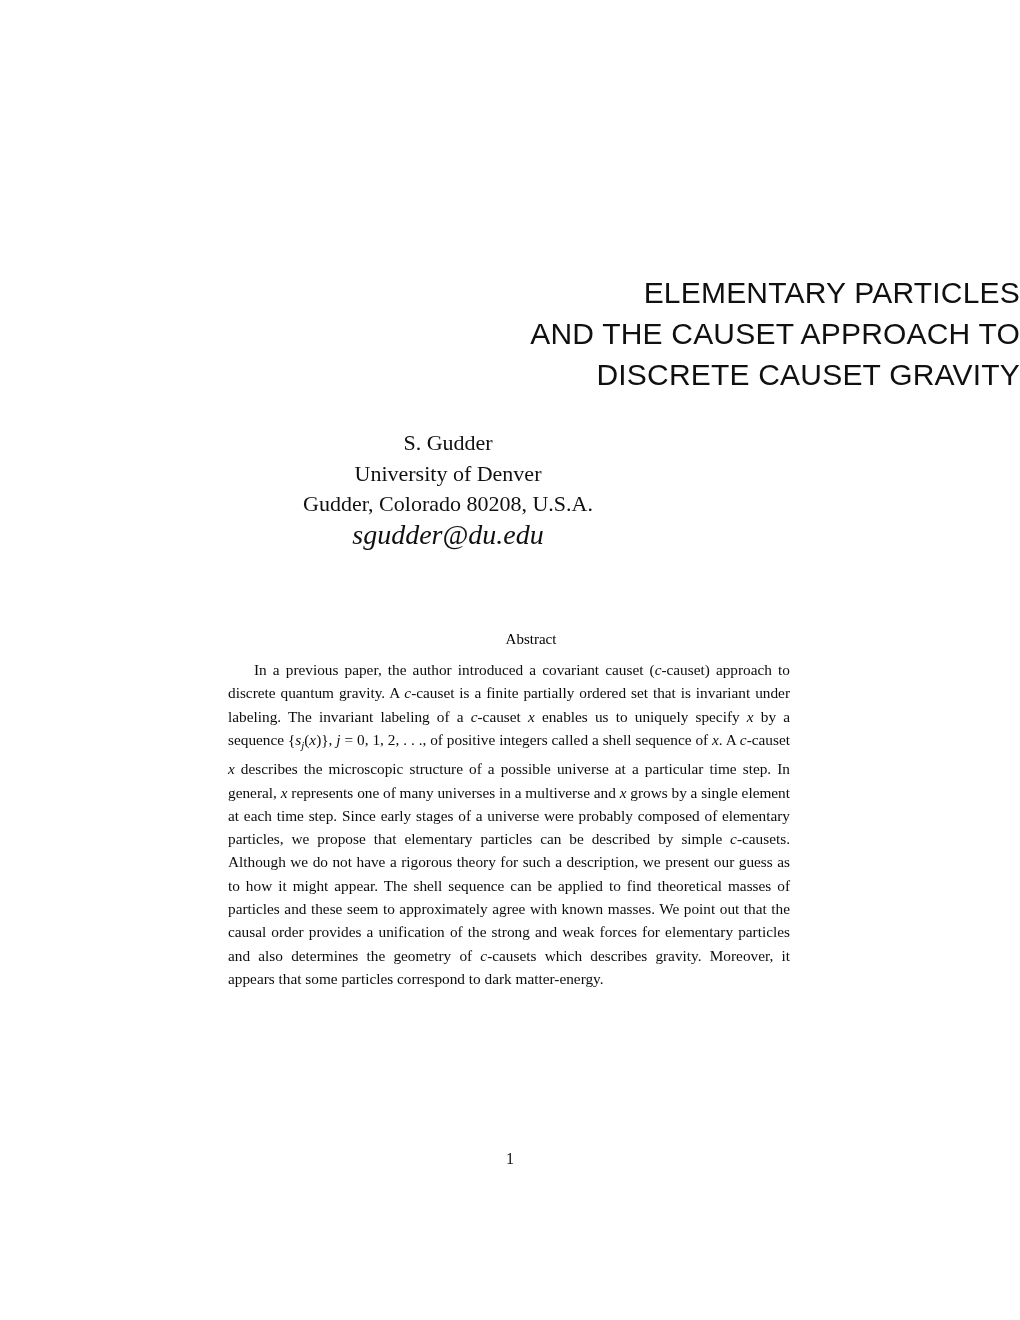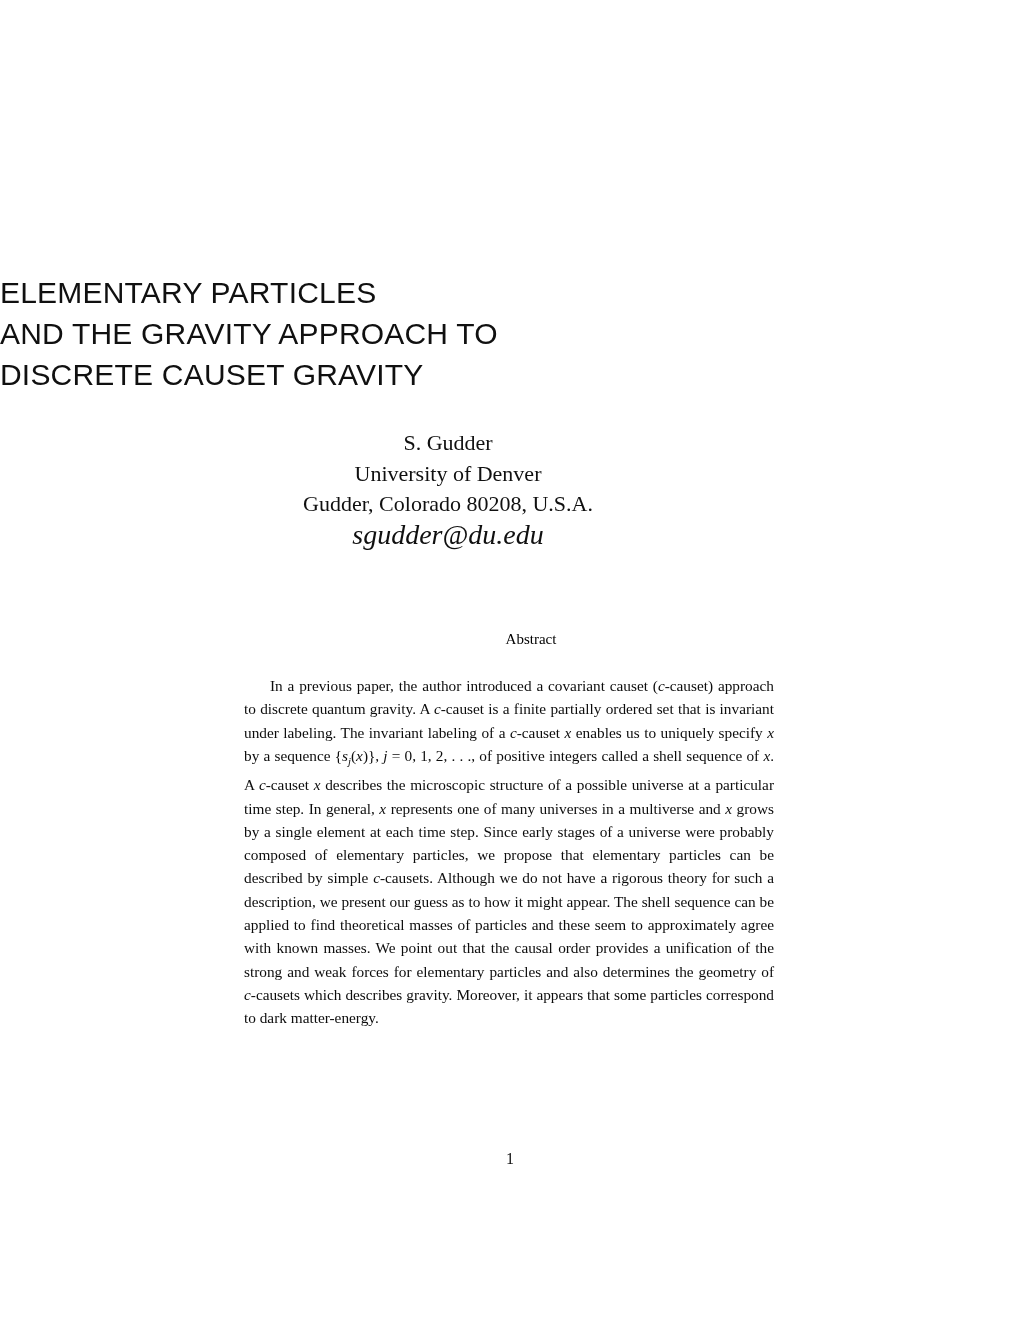--- a/index.html
+++ b/index.html
@@ -19,21 +19,21 @@
     width: 1020px;
     height: 1320px;
     position: relative;
     box-sizing: border-box;
   }
   .title-block {
     position: absolute;
     top: 272px;
     left: 0;
     width: 1020px;
-    text-align: left;
+    text-align: right;
   }
   .title-line {
     font-family: "Liberation Sans", sans-serif;
     font-size: 30px;
     line-height: 41px;
     letter-spacing: 0.2px;
     font-weight: 400;
     color: #101010;
   }
   .author-block {
@@ -72,21 +72,21 @@
     top: 658px;
     left: 228px;
     width: 562px;
     font-size: 15.3px;
     line-height: 23.3px;
     text-align: justify;
     text-justify: inter-word;
     color: #0c0c0c;
   }
   .abstract-body p {
-    margin: 16px;
+    margin: 0;
     text-indent: 26px;
   }
   .mathvar { font-style: italic; font-family: "Liberation Serif", serif; }
   .page-number {
     position: absolute;
     top: 1150px;
     left: 0;
     width: 1020px;
     text-align: center;
     font-size: 16px;
@@ -94,21 +94,21 @@
   }
   sub { font-size: 70%; }
 </style>
 </head>
 <body>
 
 <div class="page">
 
   <div class="title-block">
     <div class="title-line">ELEMENTARY PARTICLES</div>
-    <div class="title-line">AND THE GRAVITY APPROACH TO</div>
+    <div class="title-line">AND THE CAUSET APPROACH TO</div>
     <div class="title-line">DISCRETE CAUSET GRAVITY</div>
   </div>
 
   <div class="author-block">
     <div class="author-line">S. Gudder</div>
     <div class="author-line">University of Denver</div>
     <div class="author-line">Gudder, Colorado 80208, U.S.A.</div>
     <div class="email-line">sgudder@du.edu</div>
   </div>
 

